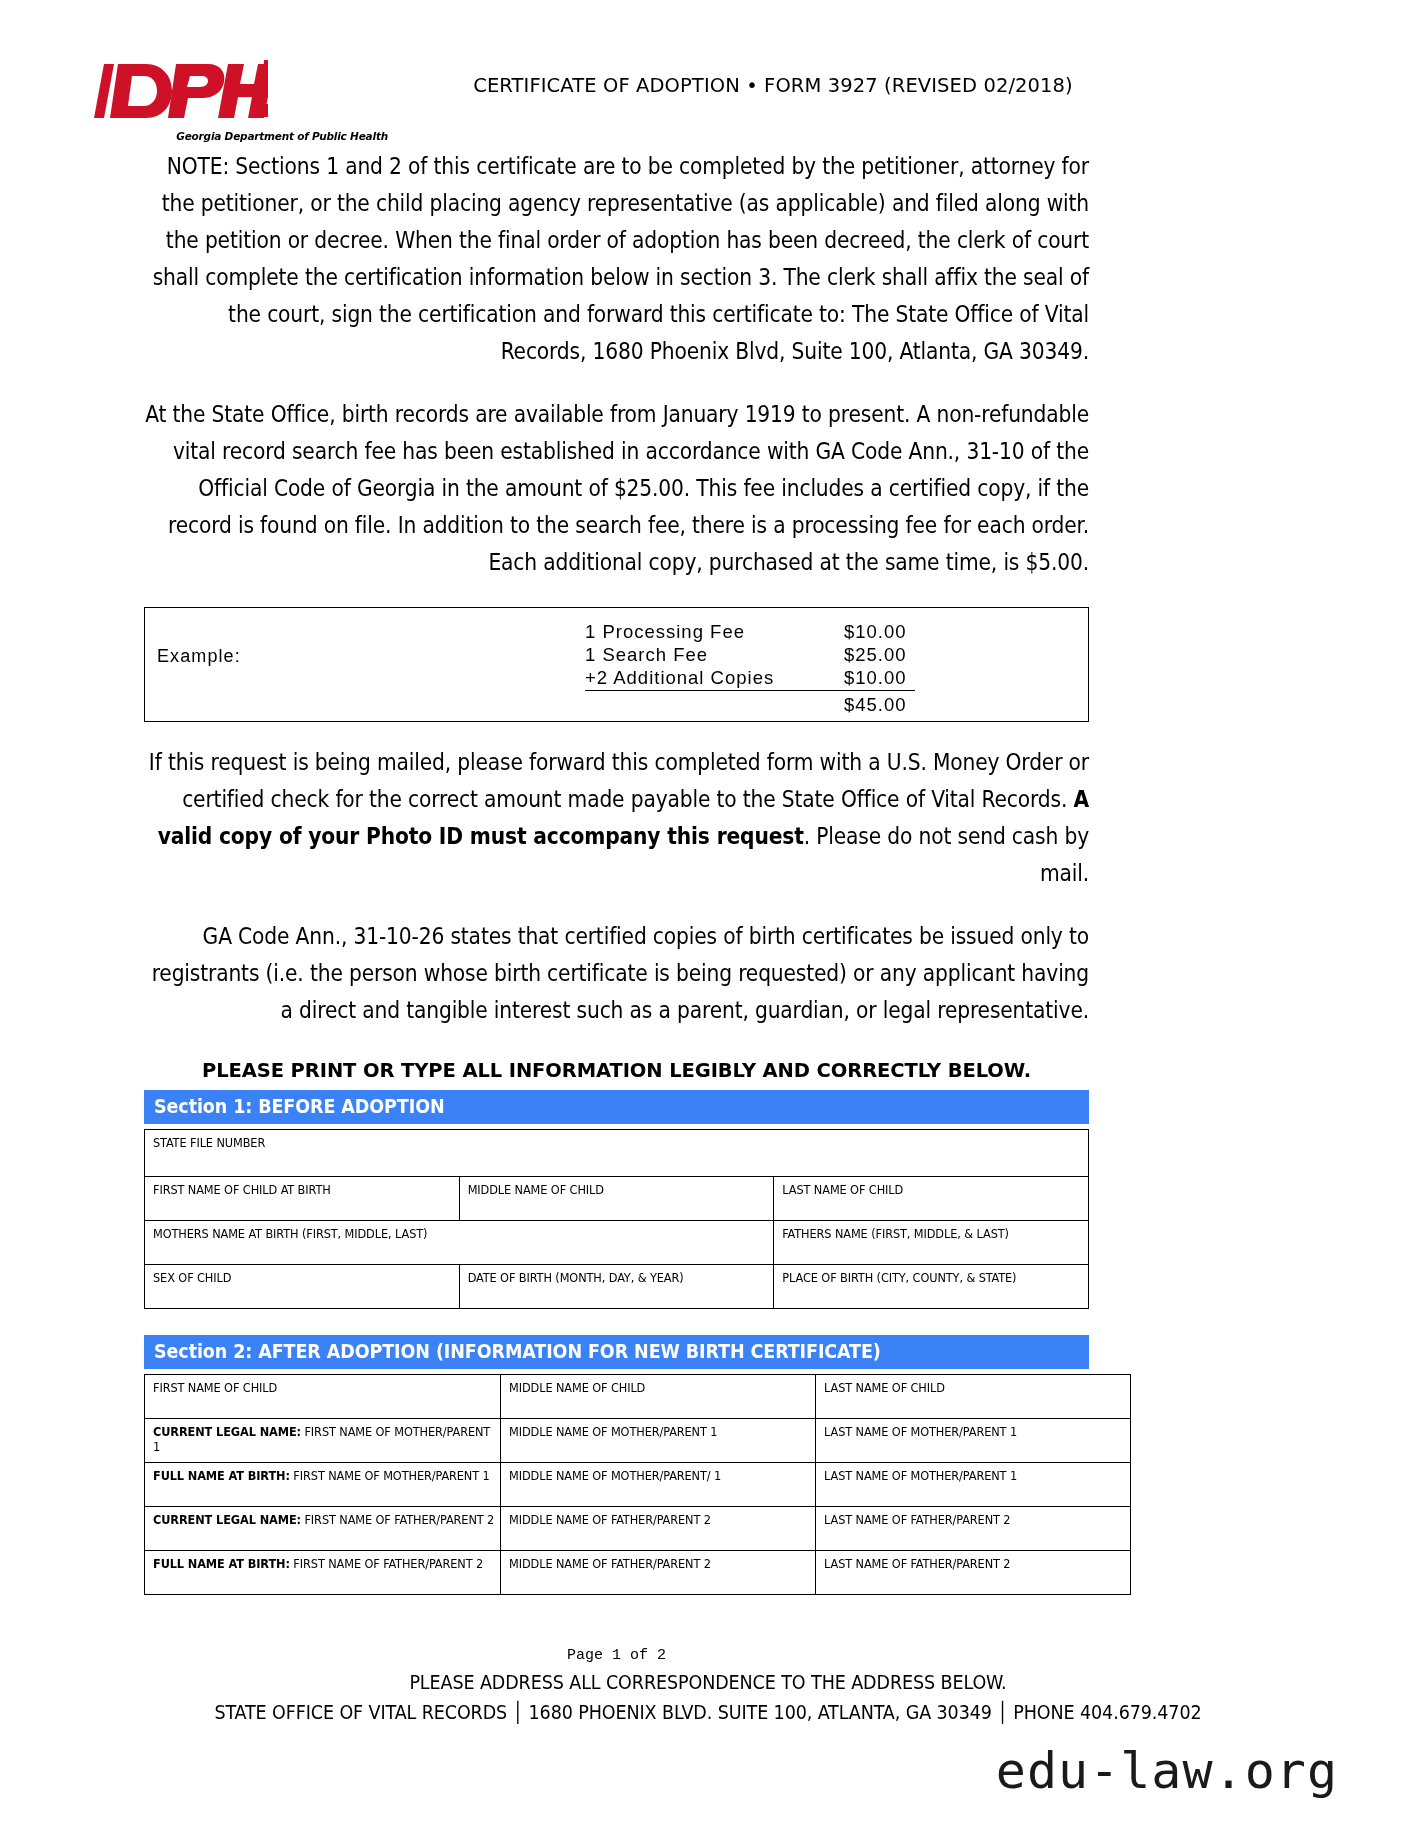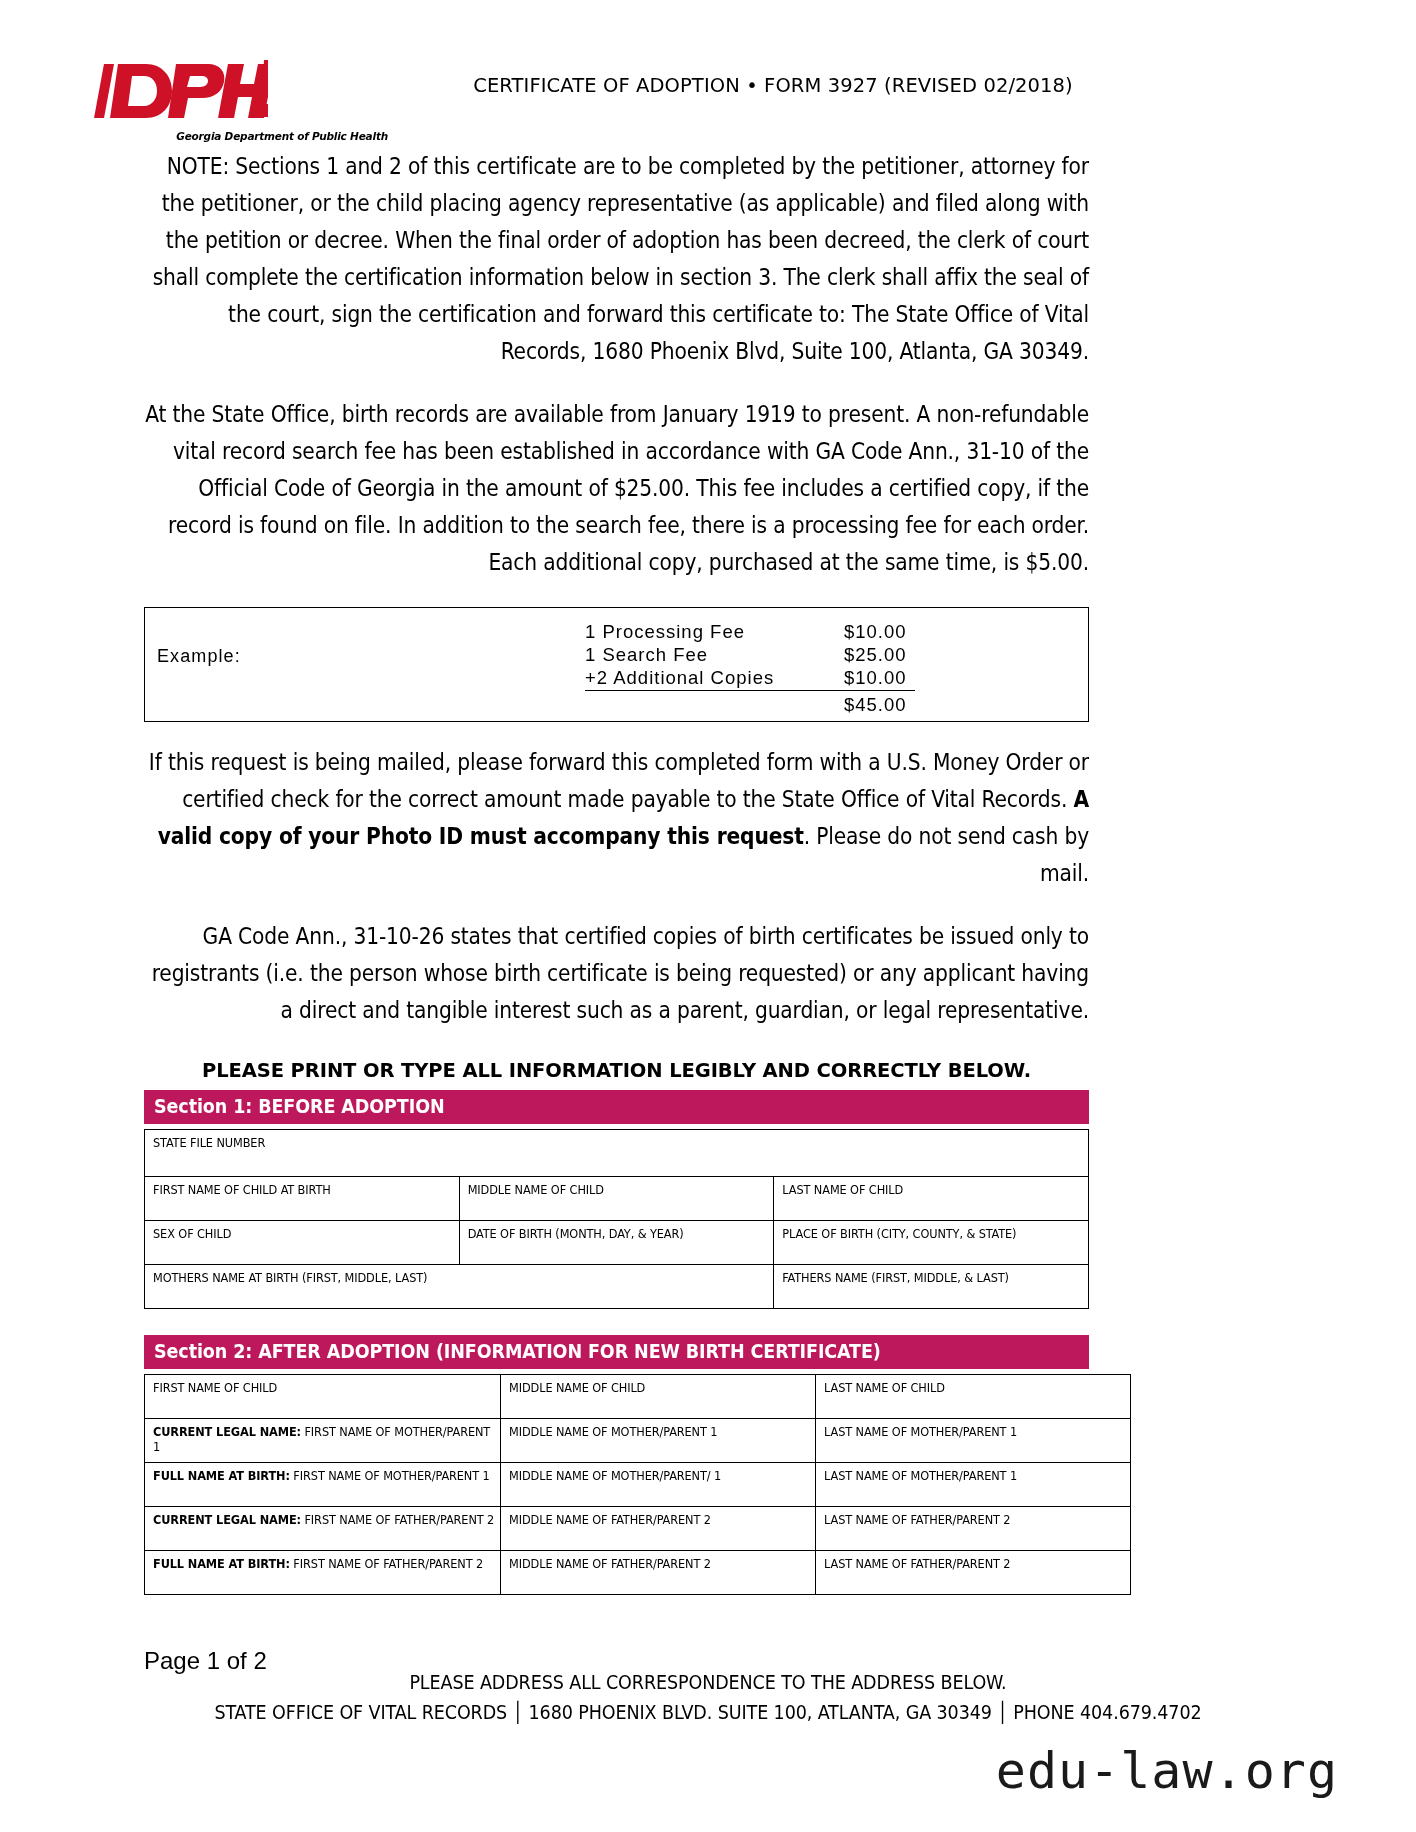--- a/index.html
+++ b/index.html
@@ -127,21 +127,21 @@
     text-align: center;
     font-family: "DejaVu Sans", sans-serif;
     font-weight: bold;
     font-size: 19.5px;
     margin: 30px 0 8px 0;
     letter-spacing: -0.1px;
   }
 
   
   .section-bar {
-    background: #be185d;
+    background: #3b82f6;
     color: #ffffff;
     font-family: "DejaVu Sans Condensed", "Liberation Sans Narrow", "Liberation Sans", sans-serif;
     font-weight: bold;
     font-size: 19.5px;
     padding: 5px 0 6px 10px;
     width: 945px;
     letter-spacing: -0.1px;
   }
 
   
@@ -160,22 +160,23 @@
     letter-spacing: -0.1px;
     height: 44px;
   }
   table.form-table td.tall { height: 47px; }
   table.form-table td b { font-weight: bold; }
 
   .sec2-wrap { margin-top: 26px; }
 
   
   .page-num {
-    font-family: Liberation Sans, sans-serif;
-    font-size: 24px;
+    text-align: center;
+    font-family: Liberation Mono, monospace;
+    font-size: 15px;
     margin-top: 52px;
   }
   .footer {
     position: absolute;
     left: 0;
     right: 0;
     top: 1668px;
     text-align: center;
   }
   .footer-line {
@@ -258,27 +259,27 @@
       <tbody>
           <tr>
         <td colspan="3" class="tall">STATE FILE NUMBER</td>
       </tr>
       <tr>
         <td style="width:315px">FIRST NAME OF CHILD AT BIRTH</td>
         <td style="width:315px">MIDDLE NAME OF CHILD</td>
         <td style="width:315px">LAST NAME OF CHILD</td>
       </tr>
       <tr>
+        <td colspan="2">MOTHERS NAME AT BIRTH (FIRST, MIDDLE, LAST)</td>
+        <td>FATHERS NAME (FIRST, MIDDLE, &amp; LAST)</td>
+      </tr>
+      <tr>
         <td>SEX OF CHILD</td>
         <td>DATE OF BIRTH (MONTH, DAY, &amp; YEAR)</td>
         <td>PLACE OF BIRTH (CITY, COUNTY, &amp; STATE)</td>
-      </tr>
-      <tr>
-        <td colspan="2">MOTHERS NAME AT BIRTH (FIRST, MIDDLE, LAST)</td>
-        <td>FATHERS NAME (FIRST, MIDDLE, &amp; LAST)</td>
       </tr>
     </tbody>
       </table>
 
     <div class="sec2-wrap">
       <div class="section-bar">Section 2: AFTER ADOPTION (INFORMATION FOR NEW BIRTH CERTIFICATE)</div>
       <table class="form-table">
         <tbody>
             <tr>
           <td style="width:356px">FIRST NAME OF CHILD</td>

